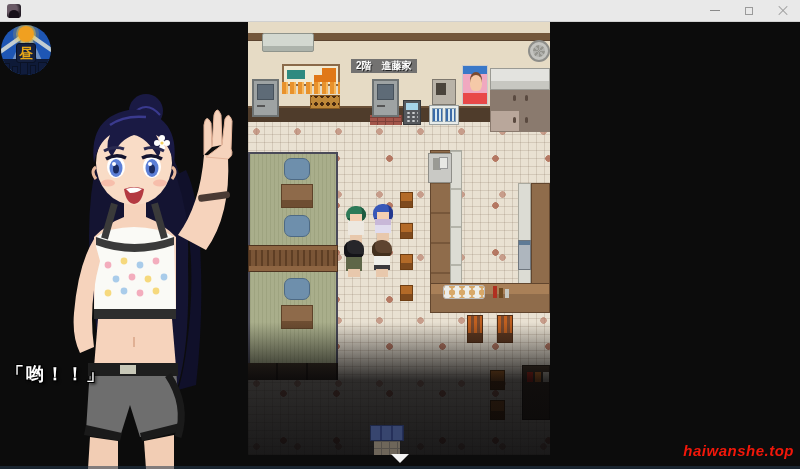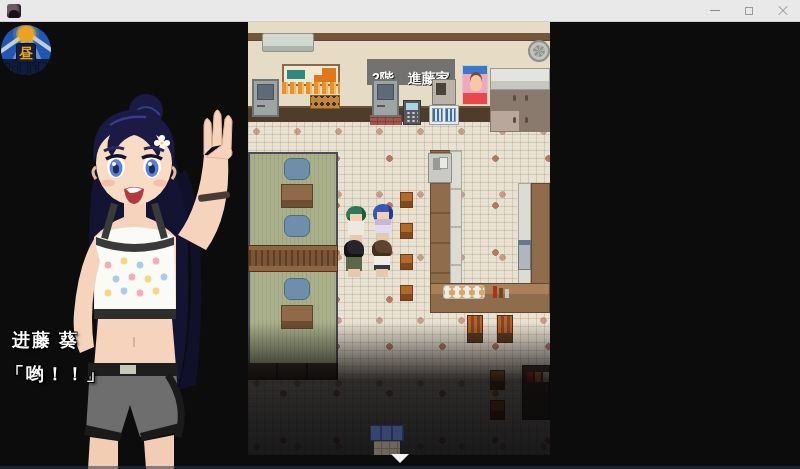--- a/index.html
+++ b/index.html
@@ -55,21 +55,21 @@
   .menu-board .teal { position:absolute; left:3px; top:4px; width:18px; height:9px; background:#2E8A80; }
   .menu-board .tag1 { position:absolute; right:2px; top:2px; width:14px; height:7px; background:#E07818; }
   .menu-board .tag2 { position:absolute; right:2px; bottom:2px; width:22px; height:7px; background:#E07818; }
   .menu-slips { left:34px; top:60px; width:58px; height:12px; background:repeating-linear-gradient(90deg,#E8922C 0 4px,#F7B75C 4px 6px,transparent 6px 8px); }
   .beer-crate { left:62px; top:73px; width:30px; height:14px; background:#C08838; border:1px solid #8A5A20; background-image:radial-gradient(circle,#4A2A10 0 1.6px, transparent 2px); background-size:6px 8px; background-position:2px 4px; }
   .door { top:57px; width:27px; height:38px; background:#9EA3A3; border:2px solid #6E7373; }
   .door .win { position:absolute; left:3px; top:3px; right:3px; height:16px; background:#5E6B77; border:1px solid #47525C; }
   .door .knob { position:absolute; left:3px; bottom:8px; width:8px; height:2px; background:#555; }
   .door-left { left:4px; }  .door-center { left:124px; }
   .brick-base { left:122px; top:93px; width:32px; height:10px; background:#A3554A; background-image:repeating-linear-gradient(0deg,transparent 0 3px,#7E4038 3px 4px),repeating-linear-gradient(90deg,transparent 0 7px,#7E4038 7px 8px); }
-  .floor-sign { left:103px; top:37px; height:14px; padding:13px 5px; background:rgba(105,105,105,.92); color:#fff; font-size:14px; font-weight:bold; line-height:12px; text-shadow:1px 1px 0 #222; white-space:nowrap;margin-left:16px; }
+  .floor-sign { left:103px; top:37px; height:14px; padding:1px 5px; background:rgba(105,105,105,.92); color:#fff; font-size:10px; font-weight:bold; line-height:12px; text-shadow:1px 1px 0 #222; white-space:nowrap; }
   .keypad { left:155px; top:78px; width:18px; height:25px; background:#55585C; border:1px solid #36383B; }
   .keypad .scr { position:absolute; left:2px; top:2px; right:2px; height:7px; background:#A6D4E8; }
   .keypad .keys { position:absolute; left:2px; bottom:2px; right:2px; height:11px; background-image:radial-gradient(circle,#C9CCCE 0 1px,transparent 1.4px); background-size:5px 4px; }
   .coffee-machine { left:184px; top:57px; width:24px; height:26px; background:#B9B3A8; border:1px solid #7E786E; }
   .coffee-machine:before { content:""; position:absolute; left:3px; top:3px; width:10px; height:12px; background:#4A443C; }
   .bottle-fridge { left:181px; top:83px; width:30px; height:20px; background:#E8ECEA; border:1px solid #9AA0A0; display:flex; gap:2px; padding:2px; }
   .bottle-fridge .col { flex:1; background:repeating-linear-gradient(90deg,#3A6AA8 0 2px,#D8E8F0 2px 4px); border:1px solid #8AA0B0; }
   .poster { left:214px; top:43px; width:26px; height:40px; background:linear-gradient(#3A78C8 0 22%, #F0A8C0 22% 70%, #E84848 70%); border:1px solid #CCC; }
   .poster:after { content:""; position:absolute; left:7px; top:9px; width:12px; height:16px; background:#F5C9A8; border-radius:50% 50% 40% 40%; box-shadow:0 -3px 0 #7A4A30; }
   .kitchen-top { left:242px; top:46px; width:60px; height:22px; background:linear-gradient(#E3E3DF 60%, #C7C7C1 60%); border:1px solid #9A9A94; }
@@ -371,17 +371,17 @@
       <rect x="92" y="280" width="16" height="9" fill="#C8C8B8"></rect>
       <path d="M58 340 L94 348 L92 356 L56 350 Z" fill="#1A1A1A"></path>
       <path d="M112 348 L152 338 L154 346 L114 356 Z" fill="#1A1A1A"></path>
       <path d="M140 290 Q160 320 150 352" stroke="#1A1A1A" stroke-width="7" fill="none"></path>
 
       <path d="M62 352 L60 384 L90 384 L90 356 Z" fill="#F2CDB4"></path>
       <path d="M116 356 L118 384 L146 384 L146 350 Z" fill="#F2CDB4"></path>
     </svg>
   </div>
 
-  <div class="dialog-speaker">进藤 葵</div>
   <div class="dialog-line">「哟！！」</div>
 
+  <div class="watermark">haiwanshe.top</div>
   <div class="bottom-strip"></div>
 </div>
 
 </body></html>

